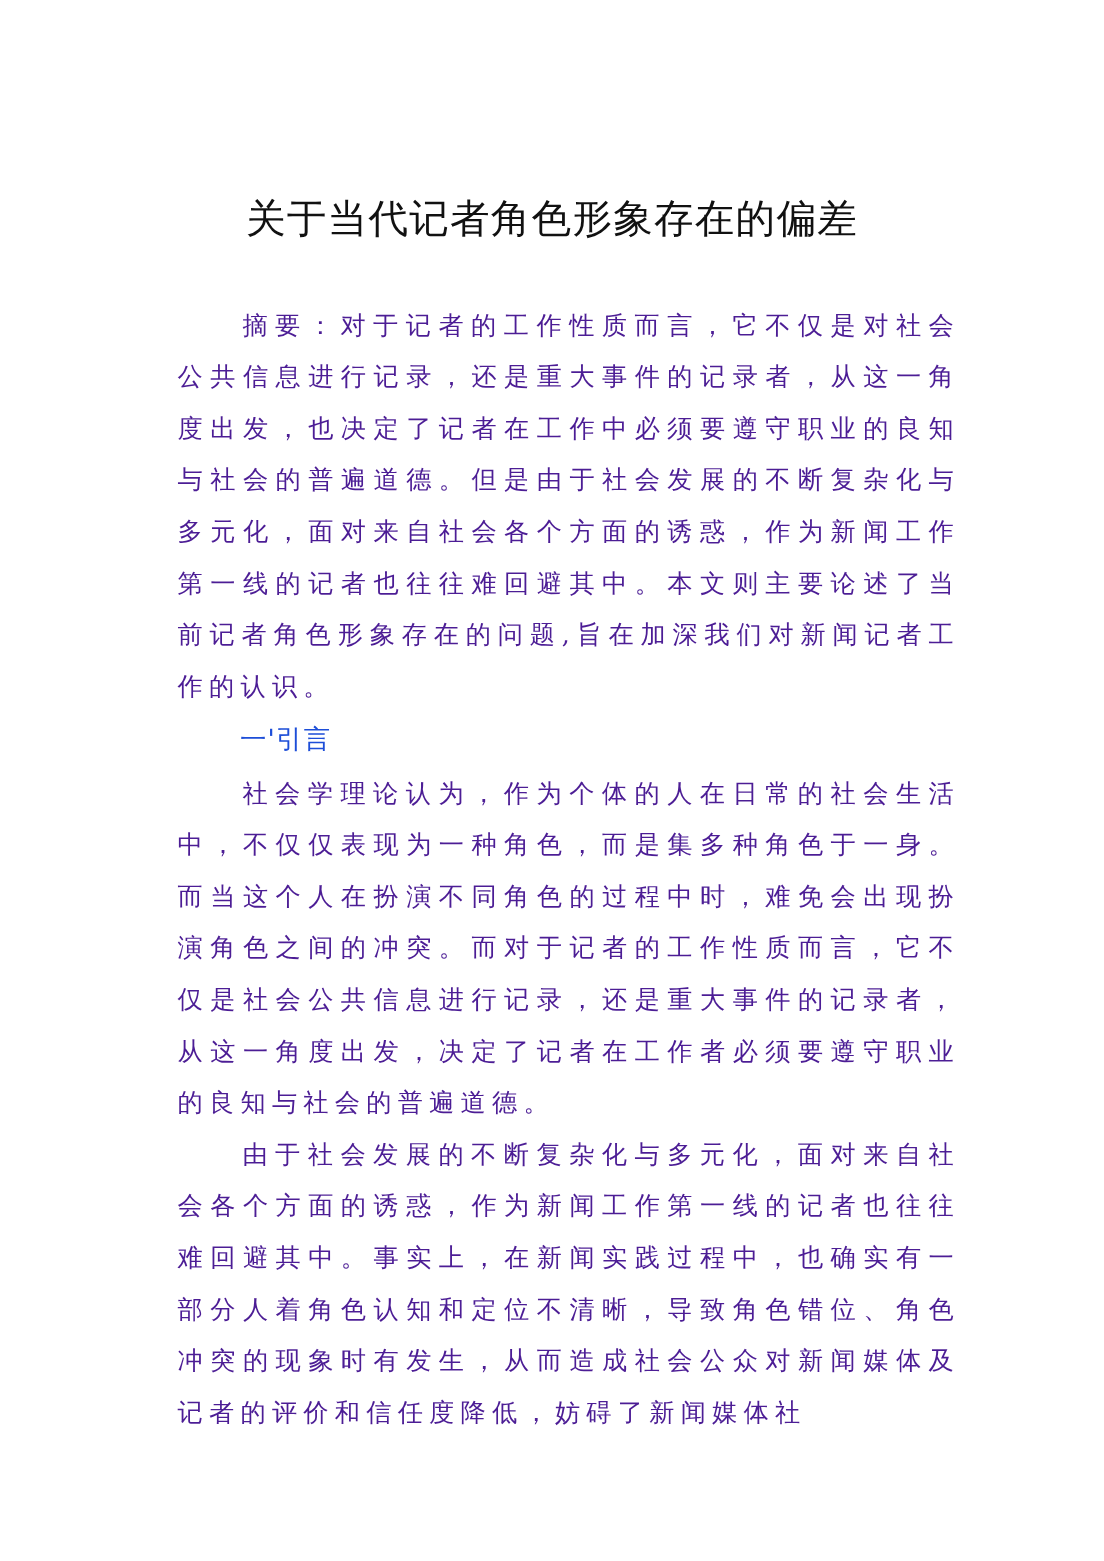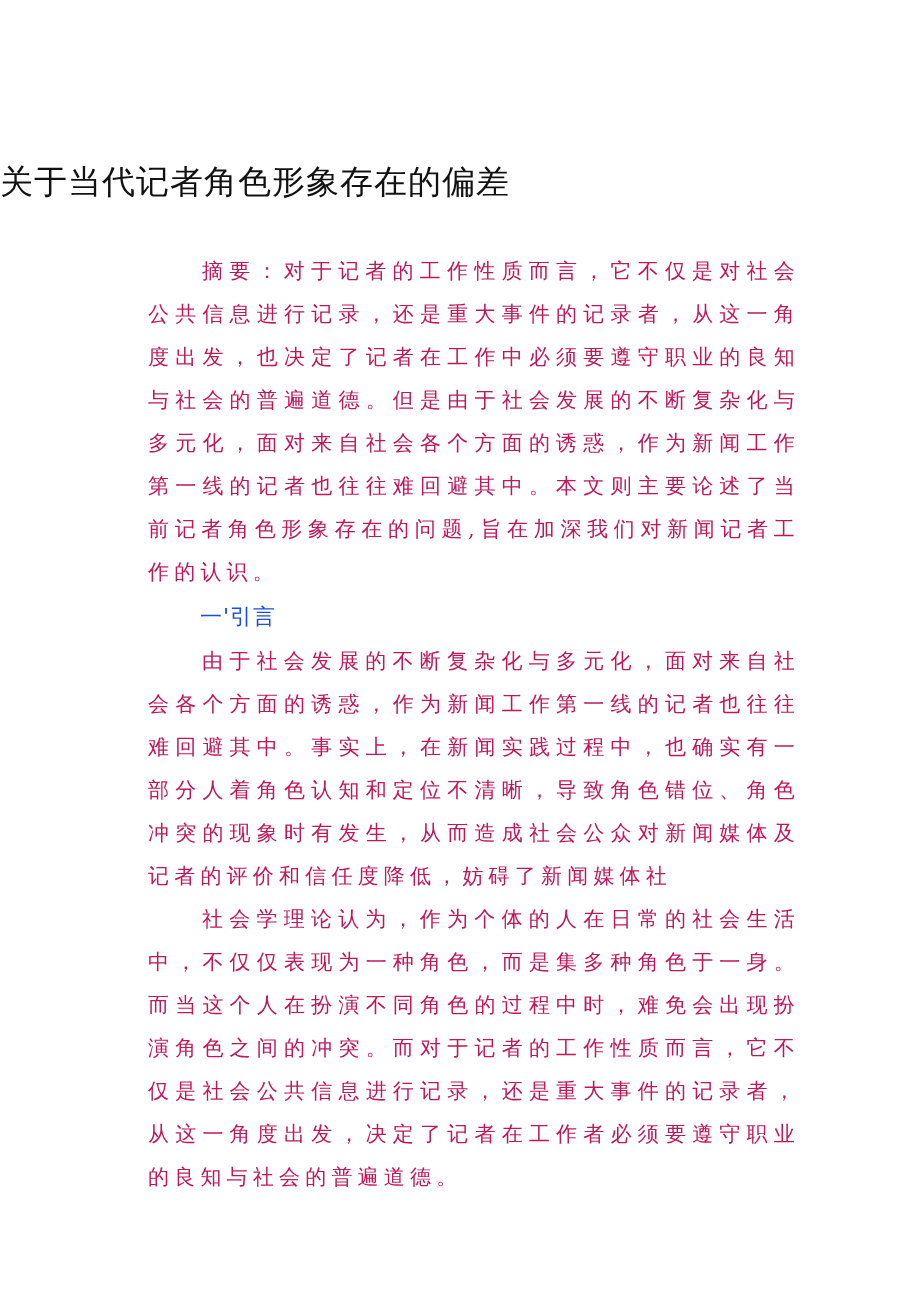--- a/index.html
+++ b/index.html
@@ -1,26 +1,26 @@
 <!DOCTYPE html>
 <html><head>
   <meta charset="utf-8">
   <style>
     html, body { margin: 0; padding: 0; background: #ffffff; }
     body { width: 920px; height: 1301px; position: relative; overflow: hidden; color: #1a1a1a; }
     .page { position: absolute; left: 0; top: 0; width: 920px; height: 1301px; background: #fff; }
     .title {
-      position: absolute; top: 160px; left: 0; width: 920px; 
+      position: absolute; top: 160px; left: 0; width: 920px; text-align: center;
       font-family: "DejaVu Serif", "Liberation Serif", serif;
       font-size: 33px; letter-spacing: 1px; color: #111; line-height: 44px;
     }
     .body-block {
       position: absolute; left: 148px; width: 652px;
       font-family: "DejaVu Serif", "Liberation Serif", serif;
-      font-size: 21px; color: #be185d;
+      font-size: 21px; color: #4c1d95;
       letter-spacing: 5.2px; line-height: 43px;
       text-align: justify; text-justify: inter-character;
     }
     .para { margin: 0; text-indent: 54px; }
     .abstract { top: 250px; }
     .keywords { position: absolute; top: 553px; left: 200px; font-family: "DejaVu Serif", "Liberation Serif", serif; font-size: 20px; letter-spacing: 3px; line-height: 43px; color: #1a1a1a; }
     .section-heading { position: absolute; top: 597px; left: 200px; font-family: "DejaVu Sans", "Liberation Sans", sans-serif; font-size: 22px; line-height: 40px; color: #1d4ed8; letter-spacing: 1px; }
     .intro { top: 640px; }
     .intro .para + .para { margin-top: 0; }
   </style>
@@ -31,16 +31,16 @@
   <div class="title">关于当代记者角色形象存在的偏差</div>
 
   <div class="body-block abstract">
     <p class="para">摘要：对于记者的工作性质而言，它不仅是对社会公共信息进行记录，还是重大事件的记录者，从这一角度出发，也决定了记者在工作中必须要遵守职业的良知与社会的普遍道德。但是由于社会发展的不断复杂化与多元化，面对来自社会各个方面的诱惑，作为新闻工作第一线的记者也往往难回避其中。本文则主要论述了当前记者角色形象存在的问题,旨在加深我们对新闻记者工作的认识。</p>
   </div>
 
 
   <div class="section-heading">一'引言</div>
 
   <div class="body-block intro">
+    <p class="para">社会学理论认为，作为个体的人在日常的社会生活中，不仅仅表现为一种角色，而是集多种角色于一身。而当这个人在扮演不同角色的过程中时，难免会出现扮演角色之间的冲突。而对于记者的工作性质而言，它不仅是社会公共信息进行记录，还是重大事件的记录者，从这一角度出发，决定了记者在工作者必须要遵守职业的良知与社会的普遍道德。</p>
     <p class="para">由于社会发展的不断复杂化与多元化，面对来自社会各个方面的诱惑，作为新闻工作第一线的记者也往往难回避其中。事实上，在新闻实践过程中，也确实有一部分人着角色认知和定位不清晰，导致角色错位、角色冲突的现象时有发生，从而造成社会公众对新闻媒体及记者的评价和信任度降低，妨碍了新闻媒体社</p>
-    <p class="para">社会学理论认为，作为个体的人在日常的社会生活中，不仅仅表现为一种角色，而是集多种角色于一身。而当这个人在扮演不同角色的过程中时，难免会出现扮演角色之间的冲突。而对于记者的工作性质而言，它不仅是社会公共信息进行记录，还是重大事件的记录者，从这一角度出发，决定了记者在工作者必须要遵守职业的良知与社会的普遍道德。</p>
   </div>
 </div>
 
 </body></html>

